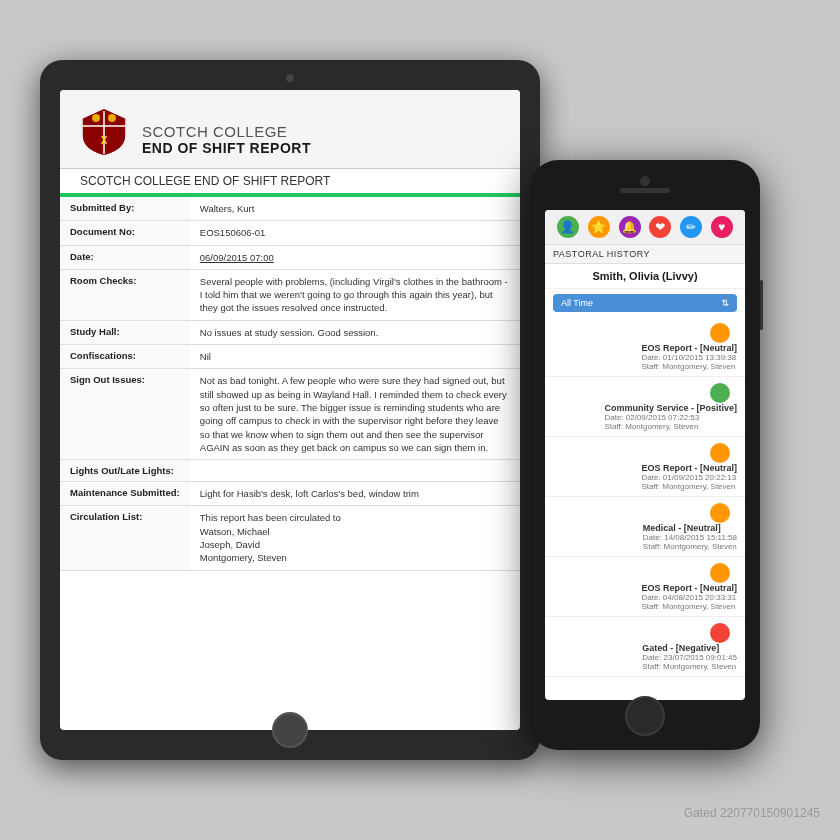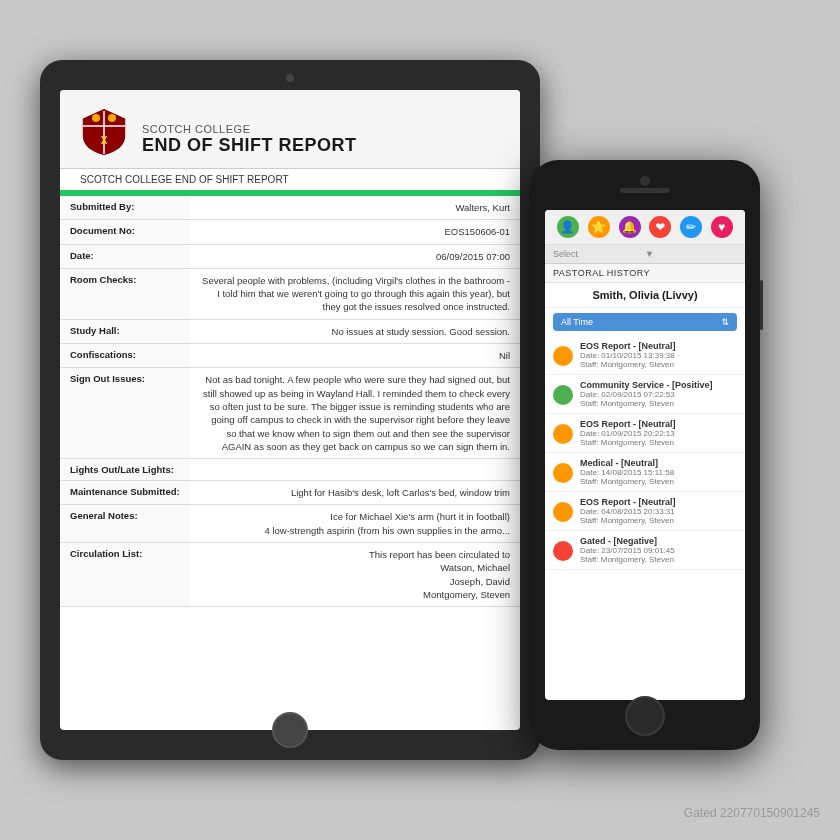--- a/index.html
+++ b/index.html
@@ -68,37 +68,37 @@
       border-bottom: 1px solid #ccc;
       background: #f5f5f5;
     }
     .report-logo {
       width: 48px;
       height: 52px;
       margin-right: 14px;
       flex-shrink: 0;
     }
     .report-school-name {
-      font-size: 11px;
+      font-size: 15px;
       color: #555;
       letter-spacing: 0.5px;
       text-transform: uppercase;
       margin-top: 14px;
     }
     .report-title {
-      font-size: 18px;
+      font-size: 14px;
       font-weight: bold;
       color: #1a1a1a;
       letter-spacing: 0.5px;
     }
     .report-subtitle {
-      font-size: 10px;
+      font-size: 12px;
       color: #333;
       padding: 5px 20px;
-      border-bottom: 6px solid #22c55e;
+      border-bottom: 4px solid #22c55e;
       background: #fff;
     }
     .report-table {
       width: 100%;
       border-collapse: collapse;
       font-size: 9.5px;
     }
     .report-table tr {
       border-bottom: 1px solid #ddd;
     }
@@ -109,21 +109,20 @@
     .report-table td:first-child {
       font-weight: bold;
       width: 110px;
       white-space: nowrap;
       color: #222;
       background: #f9f9f9;
     }
     .report-table td:last-child {
       color: #333;
       line-height: 1.4;
-      text-align: right;
     }
     .report-scroll {
       overflow-y: auto;
       height: calc(640px - 100px);
     }
 
     
     .phone {
       position: absolute;
       right: 80px;
@@ -244,23 +243,24 @@
       font-size: 9px;
       color: #fff;
       justify-content: space-between;
     }
     .phone-history-list {
       overflow-y: auto;
       flex: 1;
     }
     .history-item {
       display: flex;
-      align-items: center;
+      align-items: flex-end;
       padding: 5px 8px;
       border-bottom: 1px solid #eee;
+      flex-direction: column;
     }
     .history-dot {
       width: 20px;
       height: 20px;
       border-radius: 50%;
       flex-shrink: 0;
       margin-right: 7px;
       margin-top: 1px;
       display: flex;
       align-items: center;
@@ -330,21 +330,21 @@
             <tr>
               <td>Submitted By:</td>
               <td style="white-space: pre-line;">Walters, Kurt</td>
             </tr>
             <tr>
               <td>Document No:</td>
               <td style="white-space: pre-line;">EOS150606-01</td>
             </tr>
             <tr>
               <td>Date:</td>
-              <td style="white-space: pre-line;">06/09/2015  07:00</td>
+              <td style="white-space: pre-line; text-decoration: underline;">06/09/2015  07:00</td>
             </tr>
             <tr>
               <td>Room Checks:</td>
               <td style="white-space: pre-line;">Several people with problems, (including Virgil's clothes in the bathroom - I told him that we weren't going to go through this again this year), but they got the issues resolved once instructed.</td>
             </tr>
             <tr>
               <td>Study Hall:</td>
               <td style="white-space: pre-line;">No issues at study session. Good session.</td>
             </tr>
             <tr>
@@ -355,25 +355,20 @@
               <td>Sign Out Issues:</td>
               <td style="white-space: pre-line;">Not as bad tonight. A few people who were sure they had signed out, but still showed up as being in Wayland Hall. I reminded them to check every so often just to be sure. The bigger issue is reminding students who are going off campus to check in with the supervisor right before they leave so that we know when to sign them out and then see the supervisor AGAIN as soon as they get back on campus so we can sign them in.</td>
             </tr>
             <tr>
               <td>Lights Out/Late Lights:</td>
               <td style="white-space: pre-line;"></td>
             </tr>
             <tr>
               <td>Maintenance Submitted:</td>
               <td style="white-space: pre-line;">Light for Hasib's desk, loft Carlos's bed, window trim</td>
-            </tr>
-            <tr>
-              <td>General Notes:</td>
-              <td style="white-space: pre-line;">Ice for Michael Xie's arm (hurt it in football)
-4 low-strength aspirin (from his own supplies in the armo...</td>
             </tr>
             <tr>
               <td>Circulation List:</td>
               <td style="white-space: pre-line;">This report has been circulated to
 Watson, Michael
 Joseph, David
 Montgomery, Steven</td>
             </tr>
           </tbody>
       </table>
@@ -391,24 +386,20 @@
 
       <div class="phone-nav-icons" id="phone-nav-icons">
           <div class="nav-icon" style="background: rgb(76, 175, 80); color: rgb(255, 255, 255);">👤</div>
           <div class="nav-icon" style="background: rgb(255, 152, 0); color: rgb(255, 255, 255);">⭐</div>
           <div class="nav-icon" style="background: rgb(156, 39, 176); color: rgb(255, 255, 255);">🔔</div>
           <div class="nav-icon" style="background: rgb(244, 67, 54); color: rgb(255, 255, 255);">❤</div>
           <div class="nav-icon" style="background: rgb(33, 150, 243); color: rgb(255, 255, 255);">✏</div>
           <div class="nav-icon" style="background: rgb(233, 30, 99); color: rgb(255, 255, 255);">♥</div>
         </div>
 
-      <div class="phone-select-bar">
-        <span>Select</span>
-        <span>▼</span>
-      </div>
 
       <div class="phone-section-title">PASTORAL HISTORY</div>
 
       <div class="phone-person-name">Smith, Olivia (Livvy)</div>
 
       <div class="phone-filter-bar">
         <span>All Time</span>
         <span>⇅</span>
       </div>
 

